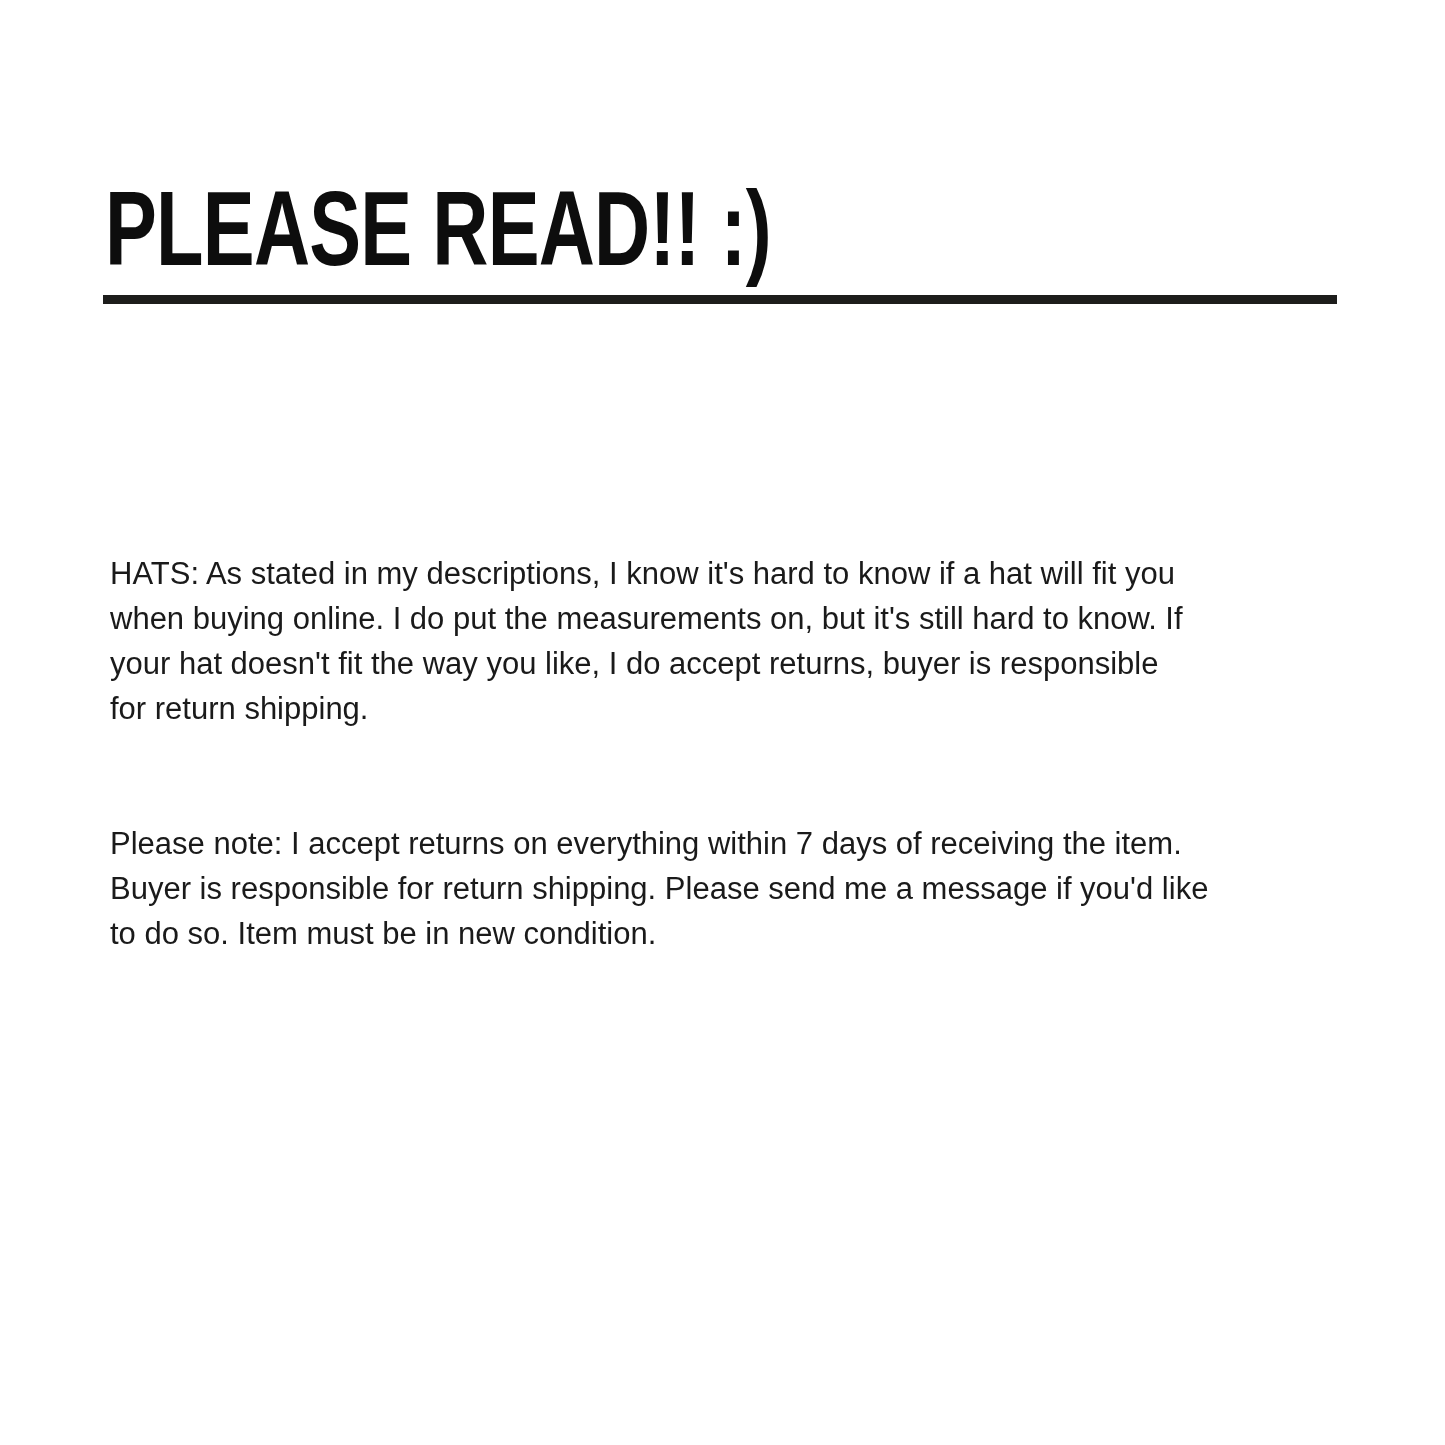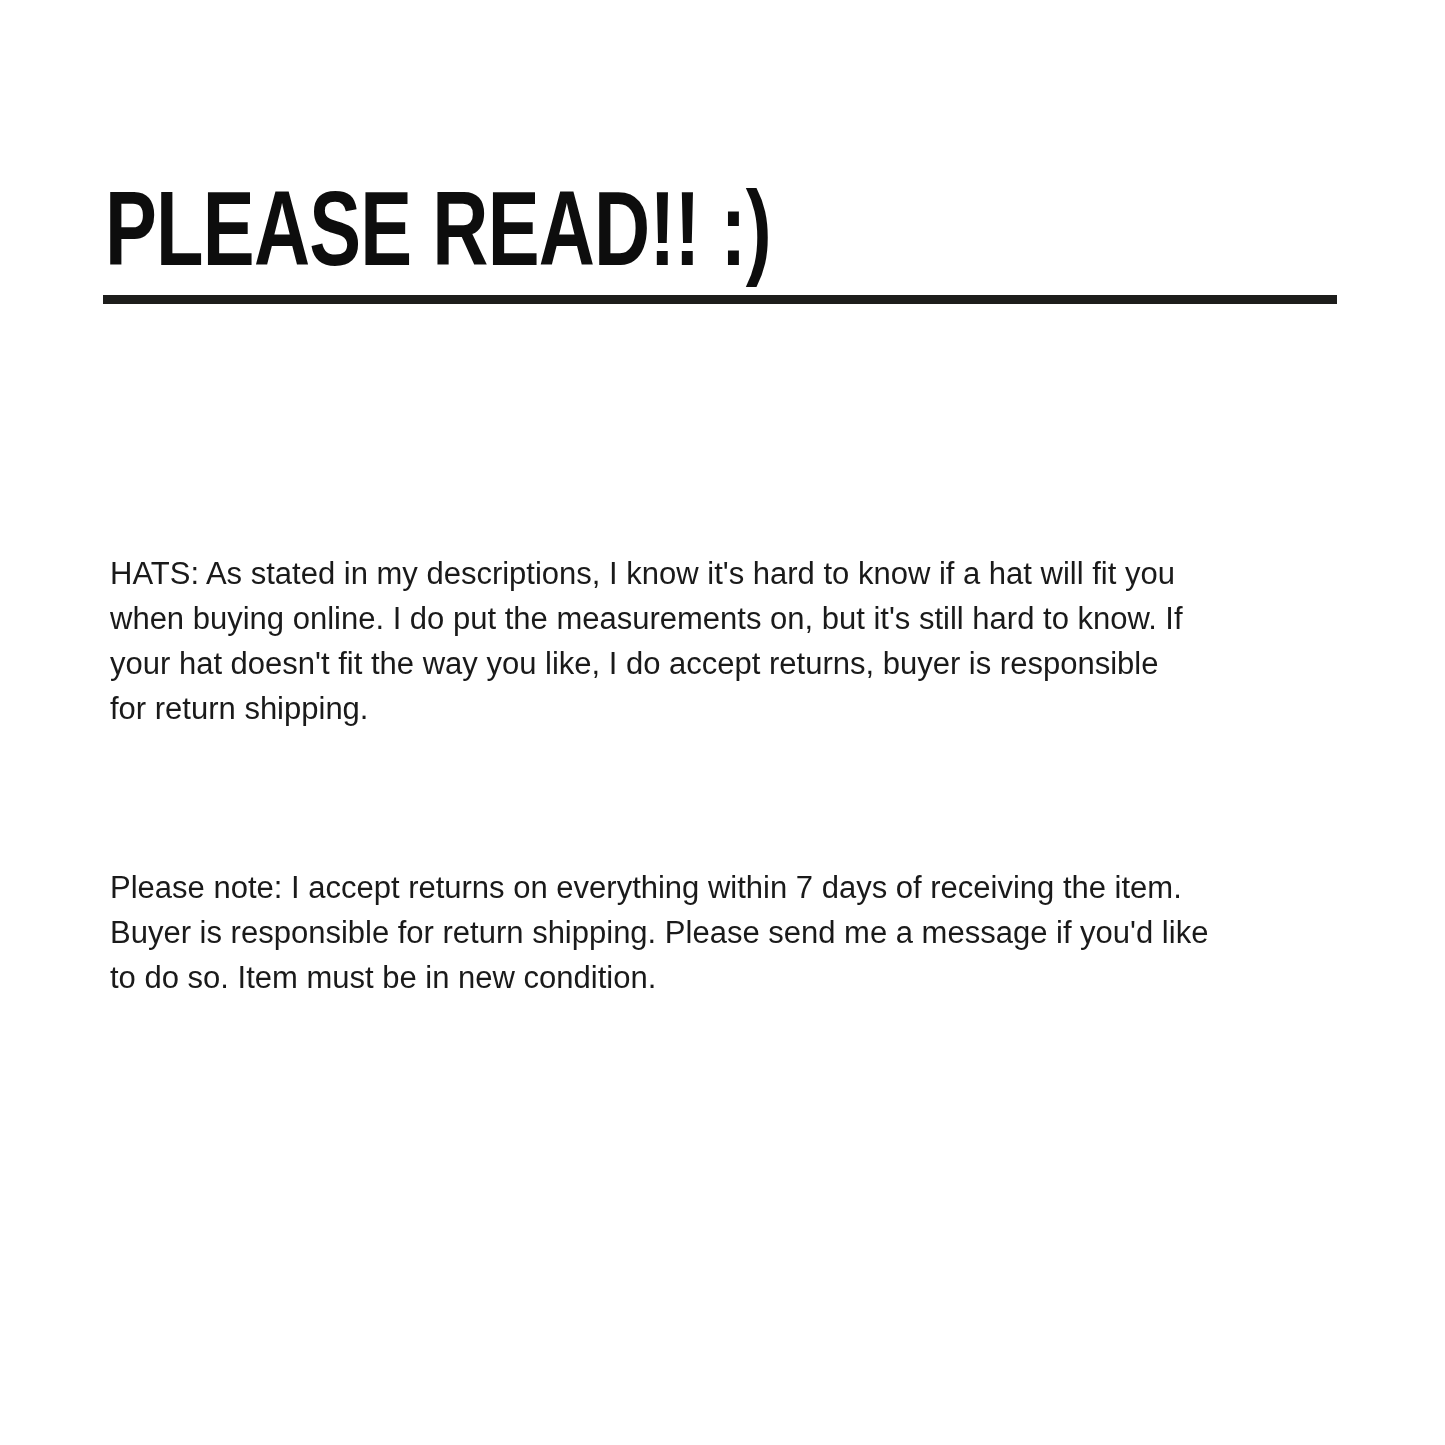--- a/index.html
+++ b/index.html
@@ -48,21 +48,20 @@
     font-size: 31px;
     line-height: 45px;
     font-weight: 400;
     white-space: pre-line;
   }
   .notice-body p {
     margin: 0 0 45px 0;
   }
   .notice-body p:last-child {
     margin-bottom: 0;
-    margin-top: 44px;
   }
 </style>
 </head>
 <body>
 
 <div class="page">
   <h1 class="page-title">PLEASE READ!! :)</h1>
 
   <div class="divider-rule"></div>
 

